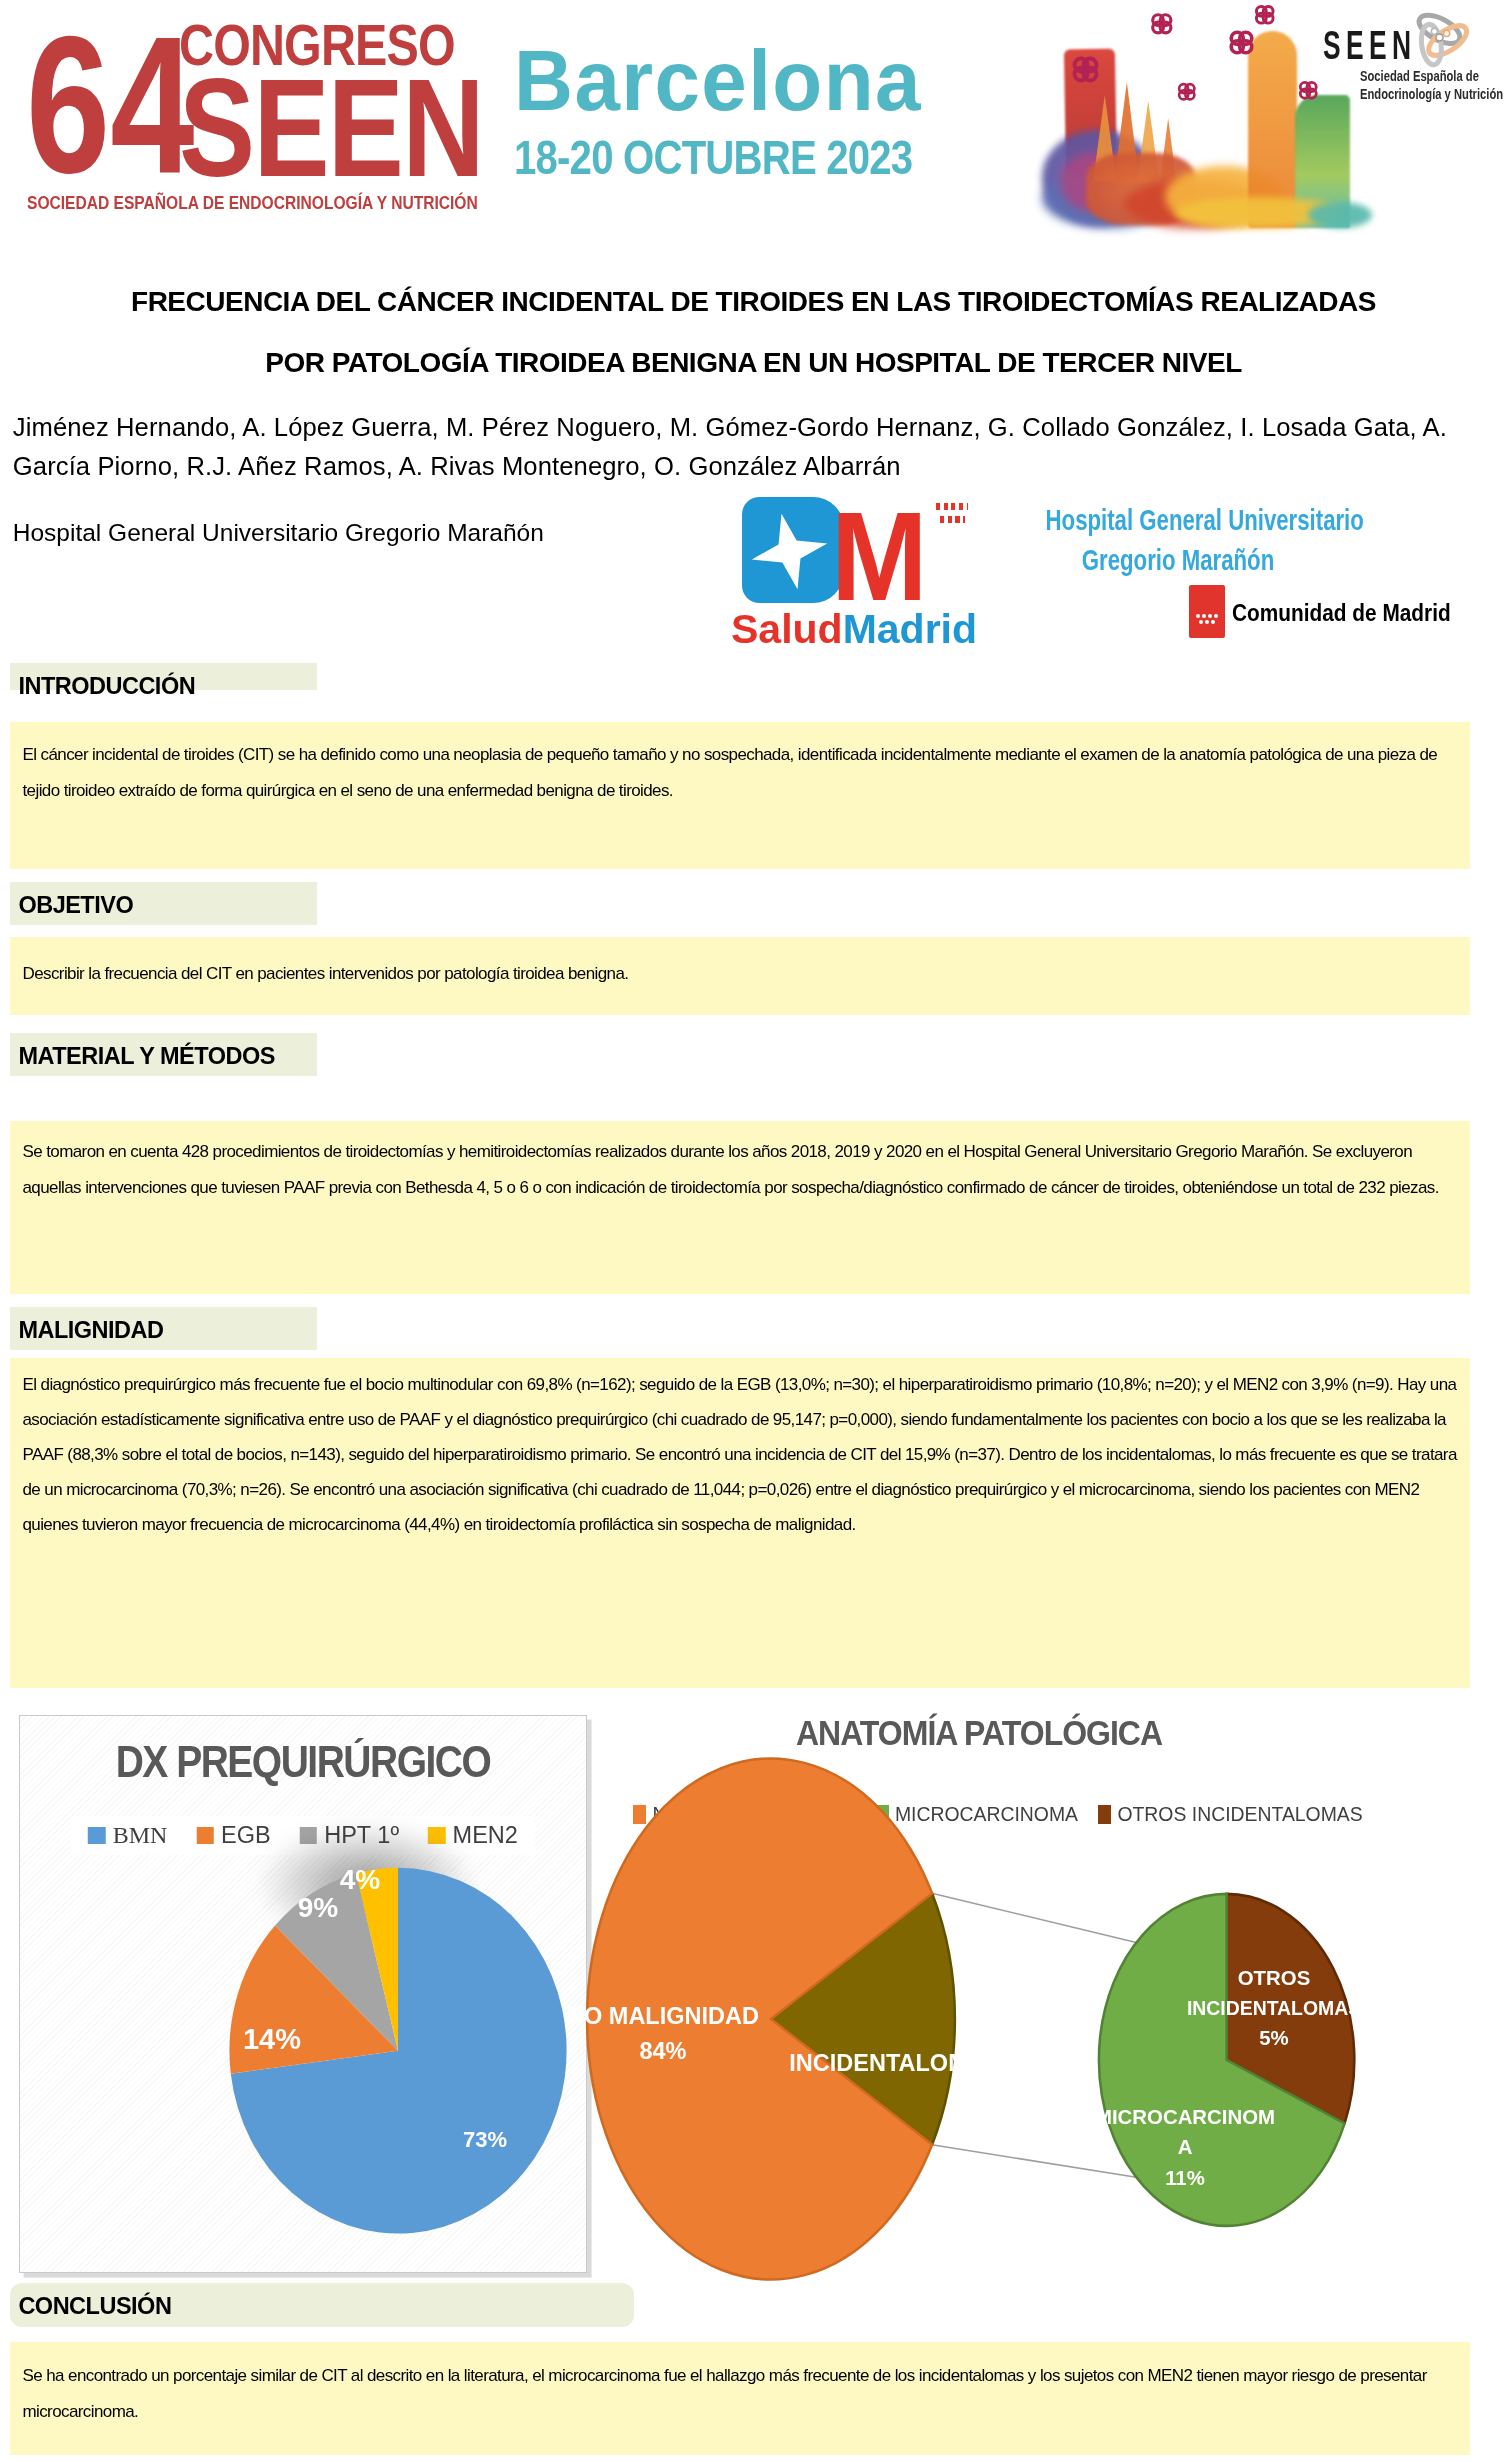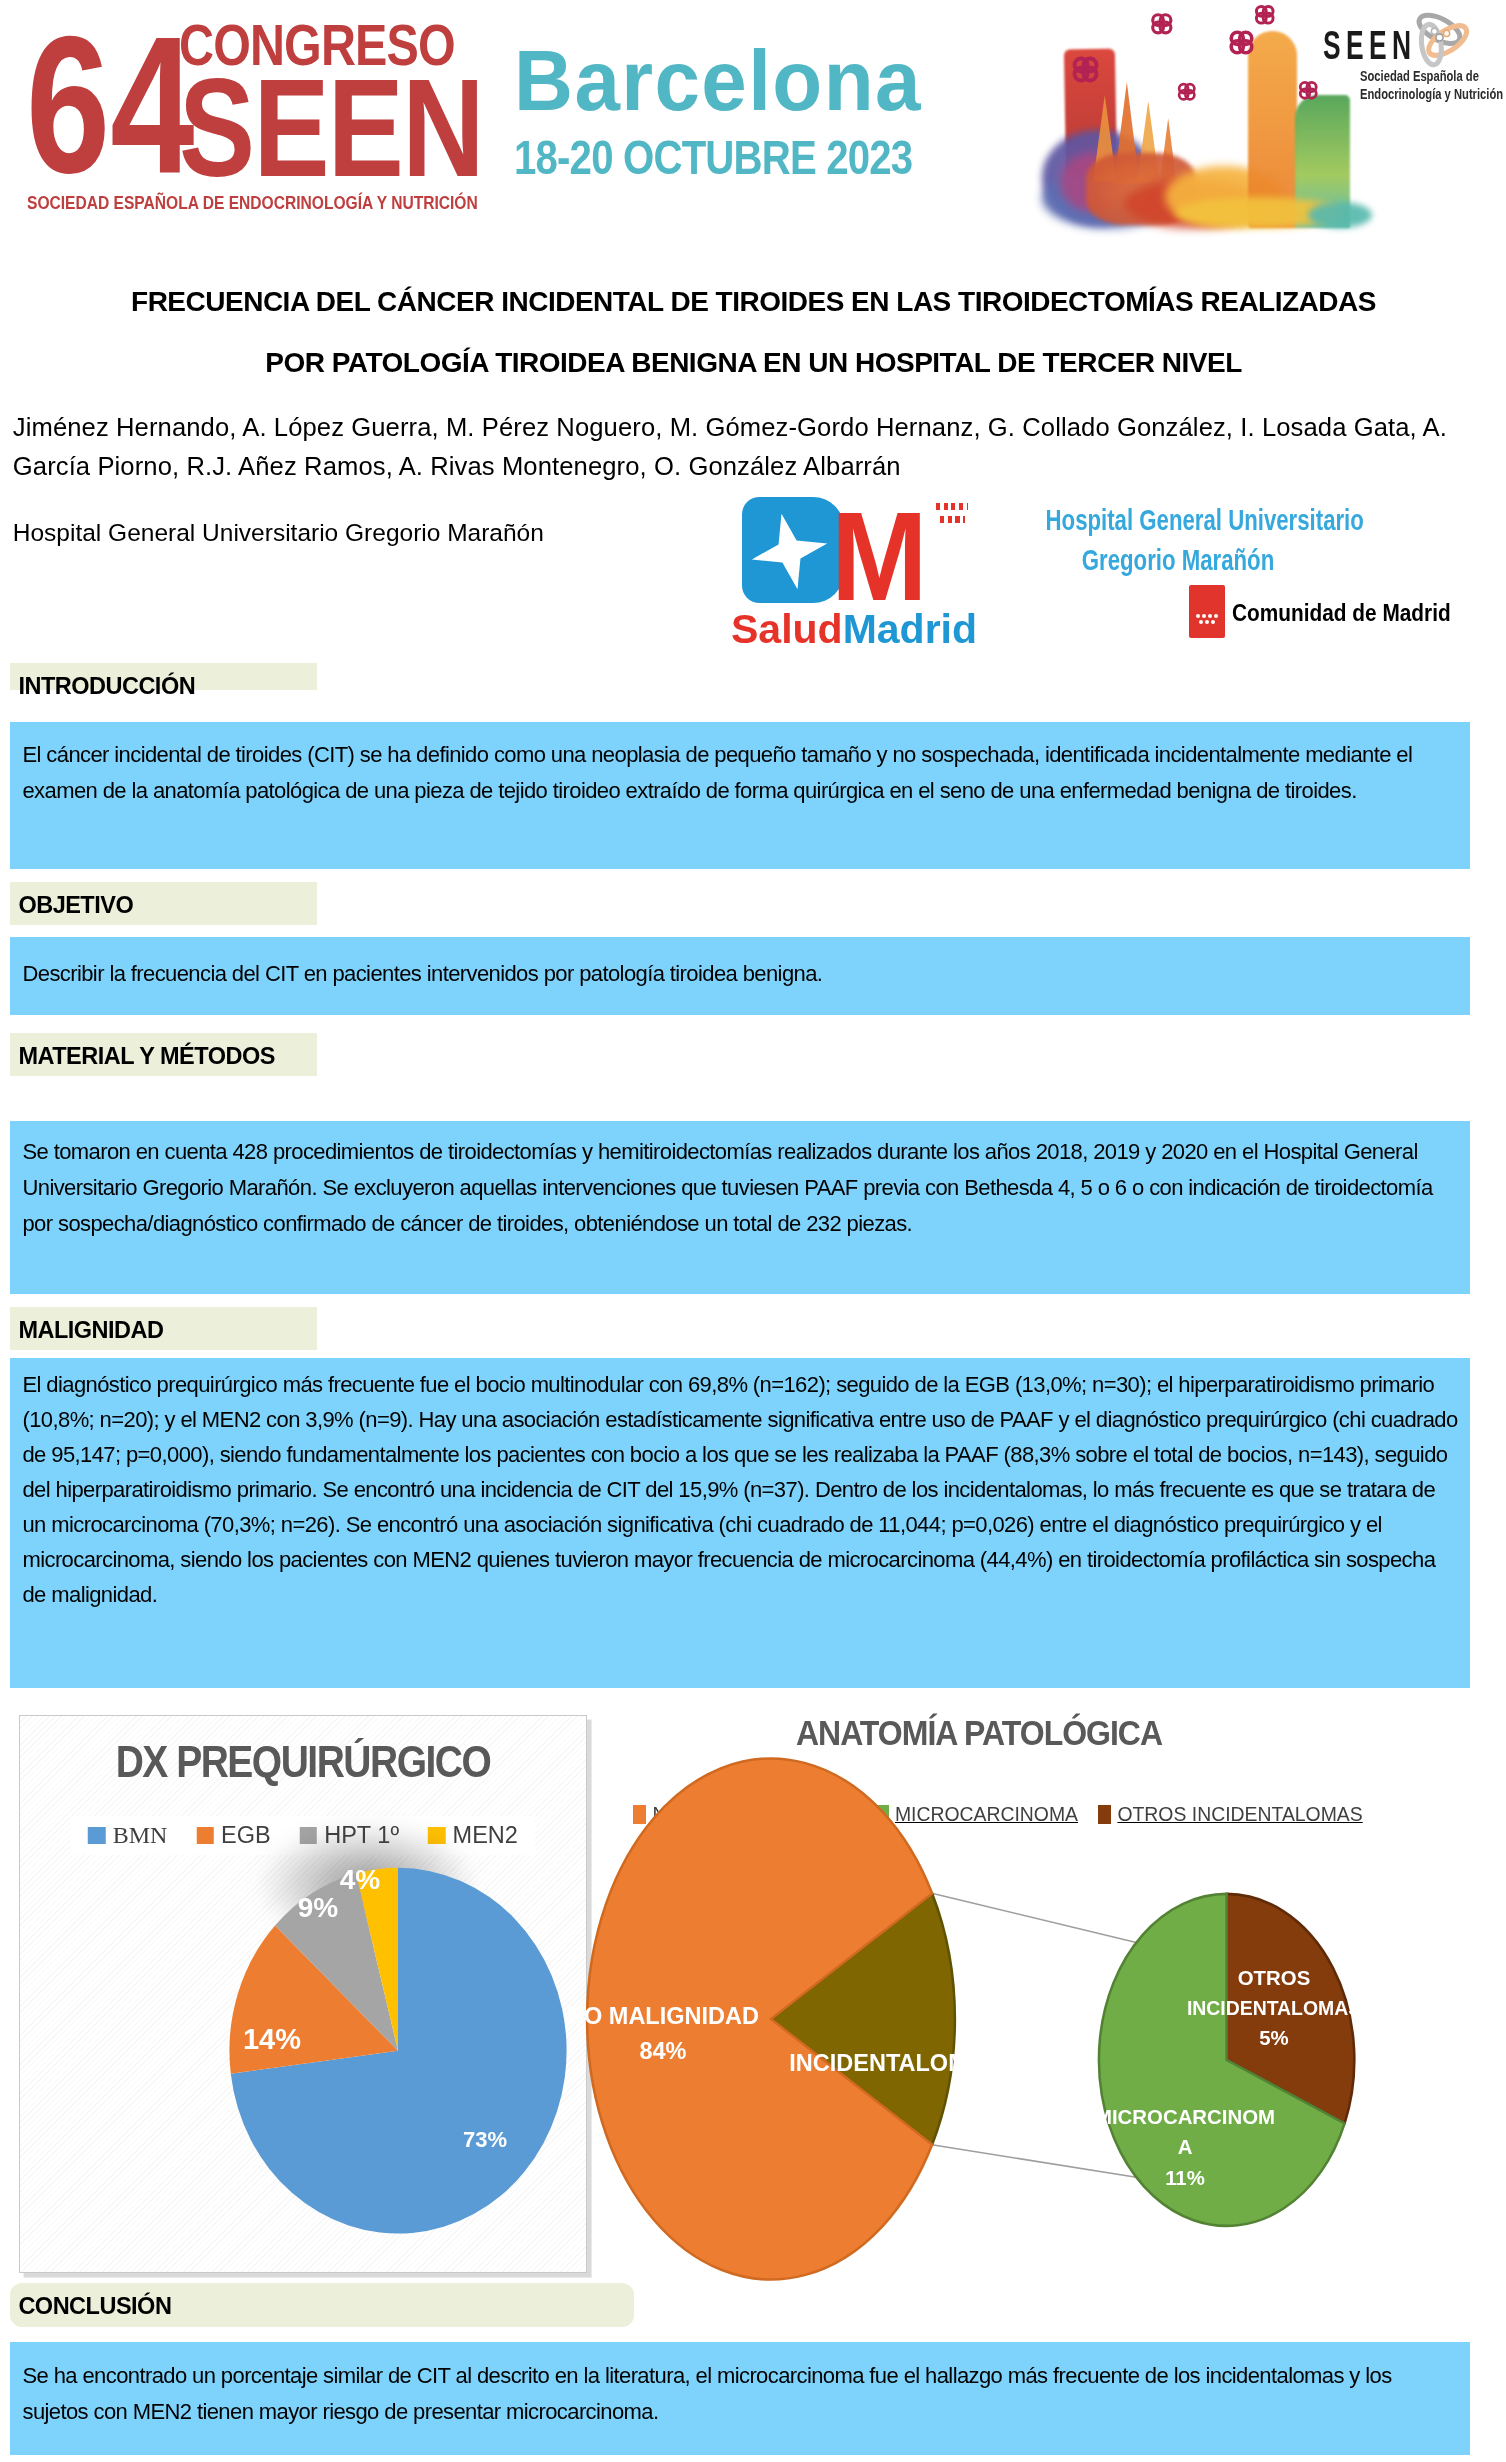--- a/index.html
+++ b/index.html
@@ -1,21 +1,21 @@
 <!DOCTYPE html>
 <html style="font-size:8.2px"><head>
 <meta charset="utf-8">
 <style>
   html,body{margin:0;padding:0;background:#fff;}
   body{width:1507px;height:2462px;position:relative;overflow:hidden;
        font-family:"Liberation Sans","DejaVu Sans",sans-serif;color:#000;}
   .abs{position:absolute;}
   .sec-h{background:#ecefda;font-weight:bold;font-size:23.5px;letter-spacing:-0.5px;
          padding:10.2px 8.2px 0 8.2px;box-sizing:border-box;}
-  .sec-b{background:#7dd3fc;font-size:22px;letter-spacing:-0.6px;line-height:36px;
+  .sec-b{background:#fef9c3;font-size:17px;letter-spacing:-0.6px;line-height:36px;
          padding:15.3px 12.3px;box-sizing:border-box;overflow:hidden;}
   .ct{color:#595959;font-weight:bold;text-align:center;white-space:nowrap;}
   .wlabel{color:#fff;font-weight:bold;text-align:center;white-space:nowrap;
           transform:translateX(-50%);}
   .lgd{display:flex;align-items:center;color:#3f3f3f;white-space:nowrap;}
   .sq{display:inline-block;}
   .red{color:#bf3e3e;font-weight:bold;line-height:0.9;white-space:nowrap;}
   .teal{color:#52b7c5;font-weight:bold;white-space:nowrap;}
   .wshape{position:absolute;opacity:0.92;}
 </style>
@@ -199,21 +199,21 @@
     </svg>
 </div>
 
 <div class="abs wlabel" style="left:360px;top:1864px;font-size:28px;">4%</div>
 <div class="abs wlabel" style="left:318px;top:1892px;font-size:28px;">9%</div>
 <div class="abs wlabel" style="left:272px;top:2023px;font-size:29px;">14%</div>
 <div class="abs wlabel" style="left:485px;top:2127px;font-size:22px;">73%</div>
 
 <div class="abs ct" style="left:716px;top:1713px;width:526px;font-size:32px;letter-spacing:-1px;transform:scaleY(1.12);transform-origin:center top;">ANATOMÍA PATOLÓGICA</div>
 
-<div class="abs" style="left:633px;top:1803px;display:flex;align-items:flex-start;gap:20px;text-decoration:underline;">
+<div class="abs" style="left:633px;top:1803px;display:flex;align-items:flex-start;gap:20px;">
   <span class="lgd">
       <span class="sq" style="width: 13.3px; height: 18.4px; margin-right: 6.1px; background: rgb(237, 125, 49);"></span>
       <span style="font-size:19.4px;">NO MALIGNIDAD</span>
     </span>
   <span class="lgd">
       <span style="font-size:19.4px;margin-right:8.2px;">·</span>
       <span class="sq" style="width: 13.3px; height: 18.4px; background: rgb(207, 160, 24);"></span>
     </span>
   <span class="lgd">
       <span class="sq" style="width: 13.3px; height: 18.4px; margin-right: 6.1px; background: rgb(112, 173, 71);"></span>

